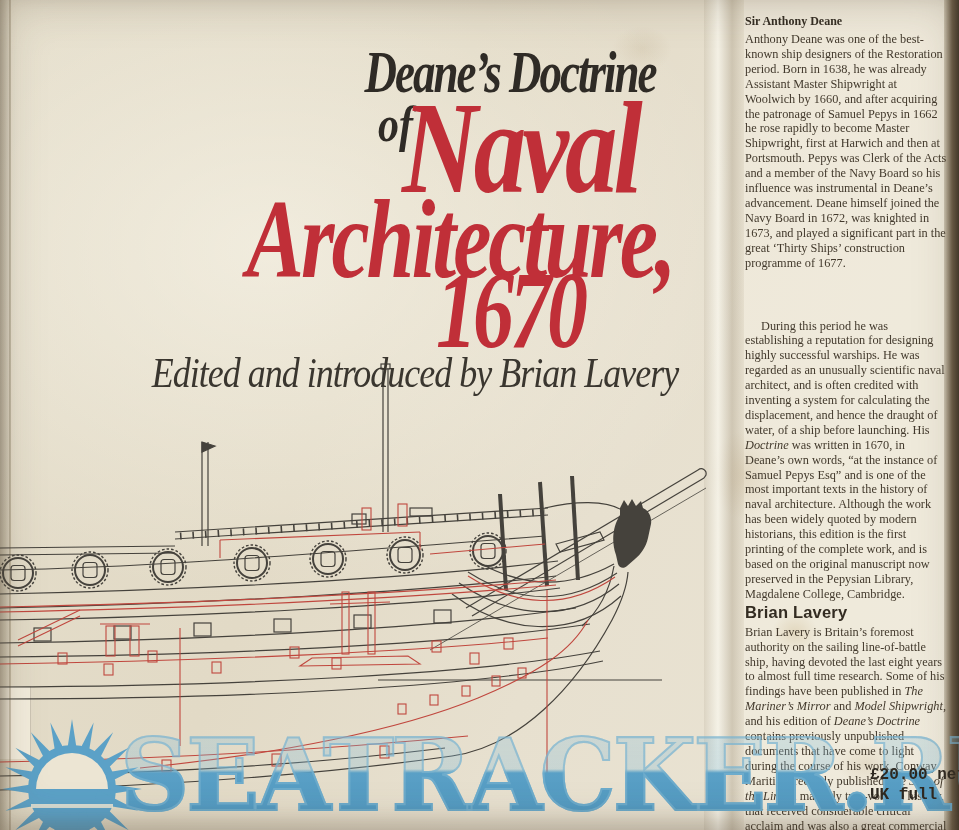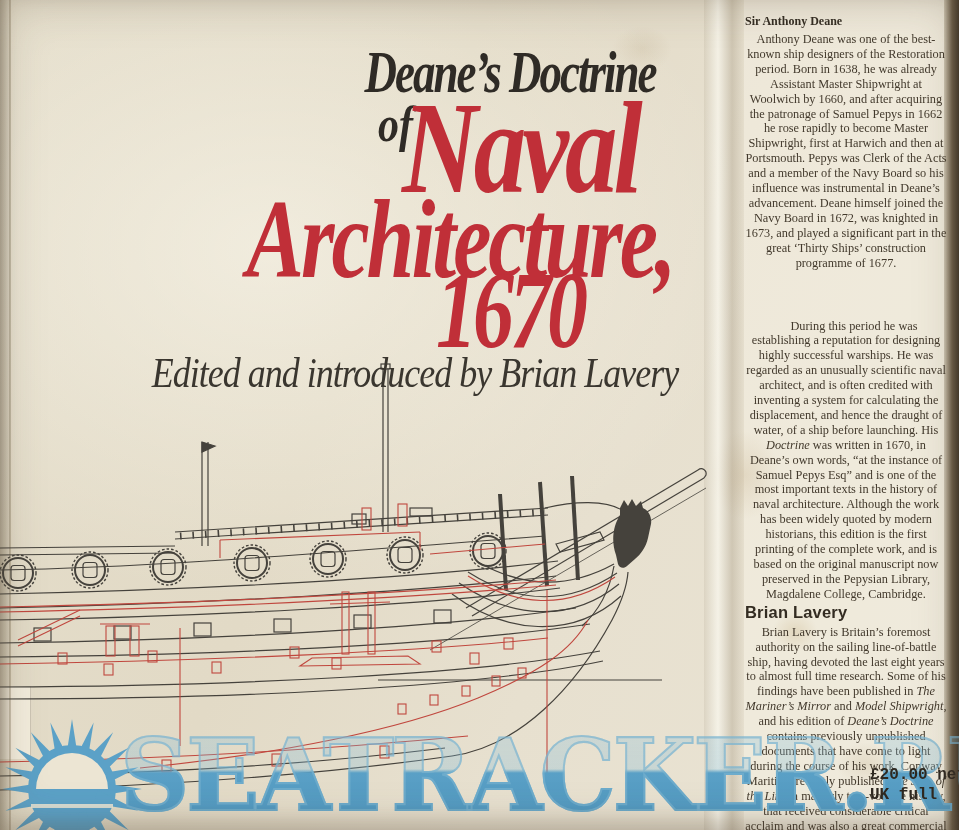--- a/index.html
+++ b/index.html
@@ -39,21 +39,21 @@
   .t1{left:310px;top:44px;width:400px;font-size:45px;font-weight:bold;letter-spacing:-2px;transform:scaleY(1.30);}
   .t-of{left:378px;top:98px;font-size:42px;font-weight:bold;transform:scaleY(1.22);}
   .t-naval{left:402px;top:82px;font-size:105px;font-weight:bold;letter-spacing:-4px;transform:scaleY(1.25);}
   .t-arch{left:180px;top:183px;width:560px;font-size:86px;font-weight:bold;letter-spacing:-3px;transform:scaleY(1.30);}
   .t-year{left:310px;top:255px;width:400px;font-size:82px;font-weight:bold;letter-spacing:-4px;transform:scaleY(1.35);}
   .t-byline{left:90px;top:352px;width:650px;font-size:36px;letter-spacing:-1px;transform:scaleY(1.15);}
   
   .flap{position:absolute;left:745px;top:14px;width:202px;z-index:10;color:#3d352a;}
   .flap-heading{font-family:"Liberation Serif","DejaVu Serif",serif;font-weight:bold;font-size:12px;margin:0 0 3px 0;color:#332c22;}
   .flap-heading.sans{font-family:"Liberation Sans","DejaVu Sans",sans-serif;font-size:16.5px;letter-spacing:0.2px;}
-  .flap-para{font-size:12.3px;line-height:14.9px;margin:0 0 1px 0;color:#42392c;text-align:center;}
+  .flap-para{font-size:12.3px;line-height:14.9px;margin:0 0 1px 0;color:#42392c;text-align:left;}
   .flap-para.indent{text-indent:16px;margin-top:48px;}
   .price{position:absolute;left:870px;top:765px;z-index:60;font-weight:bold;font-size:16px;line-height:20px;color:#2e2820;white-space:nowrap;font-family:Liberation Mono, monospace;}
   
   .watermark{position:absolute;left:0;top:0;width:100%;height:100%;z-index:50;pointer-events:none;}
   .wm-text{position:absolute;left:120px;top:726px;font-family:"DejaVu Serif","Liberation Serif",serif;
     font-weight:bold;font-size:96px;line-height:1;letter-spacing:-3px;white-space:nowrap;
     color:rgba(96,160,196,0.80);-webkit-text-stroke:2px rgba(120,178,208,0.65);transform:scaleY(1.04);transform-origin:0 0;}
   @supports ((-webkit-background-clip:text) or (background-clip:text)){
     .wm-text{
       background:linear-gradient(to bottom, rgba(130,188,218,0.26) 0%, rgba(130,188,218,0.30) 43%, #5aa0c6 47%, #4f97bf 100%);

